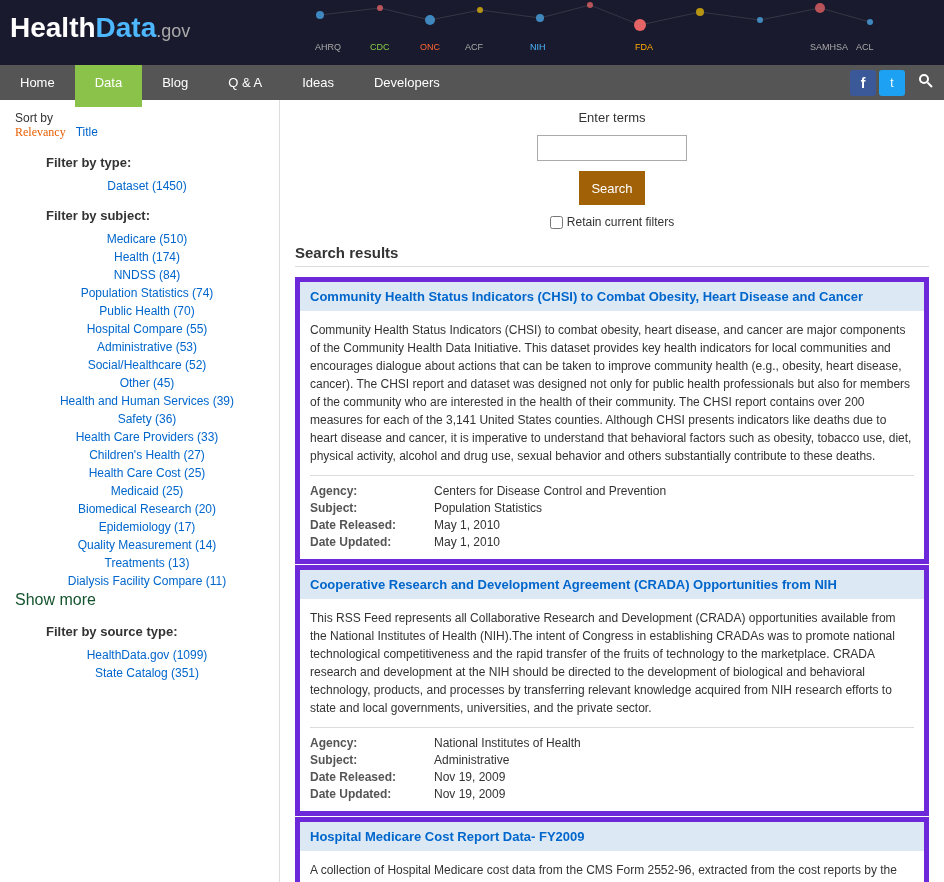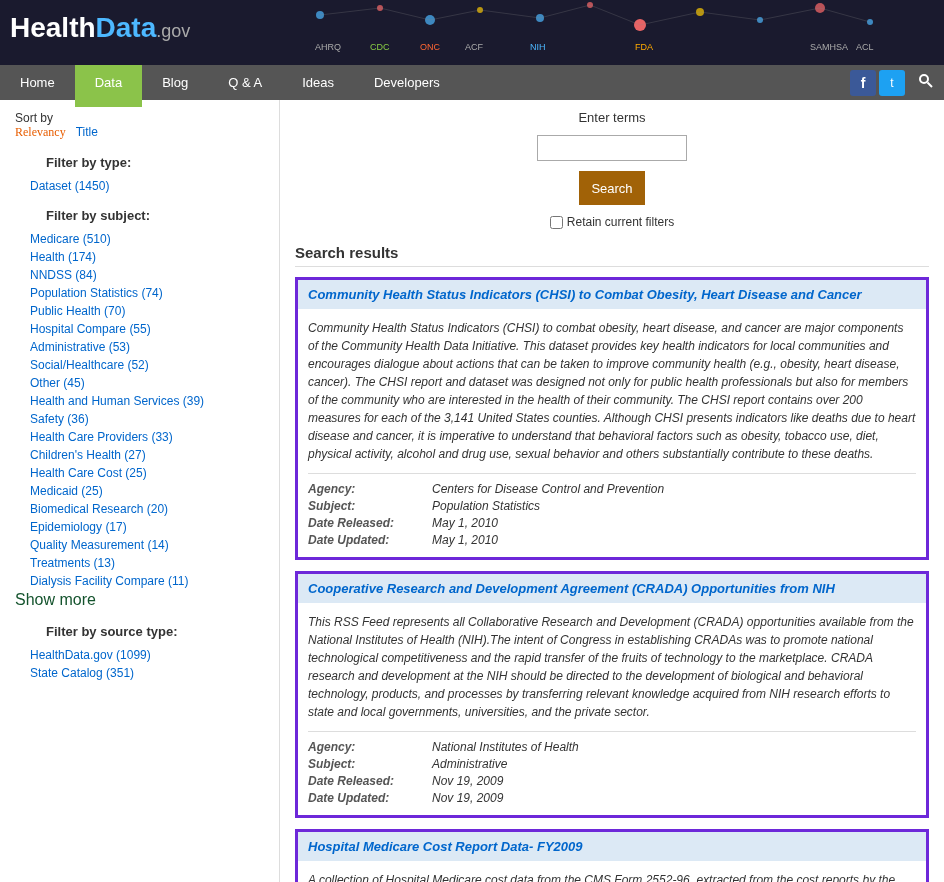--- a/index.html
+++ b/index.html
@@ -32,36 +32,36 @@
     .sidebar { width: 280px; min-width: 280px; padding: 10px 15px; border-right: 1px solid #ddd; }
     .sort-section { margin-bottom: 15px; }
     .sort-label { color: #333; font-size: 12px; margin-bottom: 5px; }
     .sort-links { display: flex; gap: 10px; }
     .sort-link { font-size: 12px; text-decoration: none; cursor: pointer; }
     .sort-link.active { color: #e85d00; font-family: Liberation Serif, serif; }
     .sort-link.inactive { color: #0066cc; }
 
     .filter-section { margin-bottom: 15px; }
     .filter-title { font-size: 13px; font-weight: bold; color: #333; margin-bottom: 8px; padding-left: 31px; }
-    .filter-list { list-style: none; padding-left: 15px; }
+    .filter-list { list-style: none; padding-left: 15px; text-align: center; }
     .filter-list li { margin-bottom: 3px; }
     .filter-link { color: #0066cc; text-decoration: none; font-size: 12px; cursor: pointer; }
     .show-more { color: #14532d; font-size: 16px; cursor: pointer; text-decoration: none; display: inline-block; }
 
     
     .content { flex: 1; padding: 10px 15px; }
     .search-bar { display: flex; align-items: center; gap: 10px; margin-bottom: 15px; flex-direction: column; }
     .search-label { font-size: 13px; color: #333; }
     .search-input { width: 150px; height: 26px; border: 1px solid #aaa; padding: 2px 5px; font-size: 12px; }
     .search-btn { background: #a16207; color: #fff; border: none; padding: 4px 12px; font-size: 13px; cursor: pointer; height: 34px; }
     .retain-label { font-size: 12px; color: #333; display: flex; align-items: center; gap: 4px; }
     .search-results-title { font-size: 15px; font-weight: bold; color: #333; margin-bottom: 10px; border-bottom: 1px solid #ddd; padding-bottom: 5px; }
 
     
-    .result-card { border: 3px solid #6d28d9; margin-bottom: 11px; font-style: italic; }
+    .result-card { border: 5px solid #6d28d9; margin-bottom: 1px; }
     .result-card-header { background: #dce9f5; padding: 7px 10px; }
     .result-card-title { color: #0066cc; font-size: 13px; font-weight: bold; cursor: pointer; text-decoration: none; }
     .result-card-body { padding: 10px; }
     .result-card-desc { font-size: 12px; color: #333; line-height: 1.5; margin-bottom: 10px; }
     .result-meta { display: grid; grid-template-columns: 120px 1fr; gap: 3px 4px; font-size: 12px; border-top: 1px solid #ddd; padding-top: 8px; }
     .meta-label { color: #555; font-weight: bold; }
     .meta-value { color: #333; }
   </style>
 </head>
 <body>

